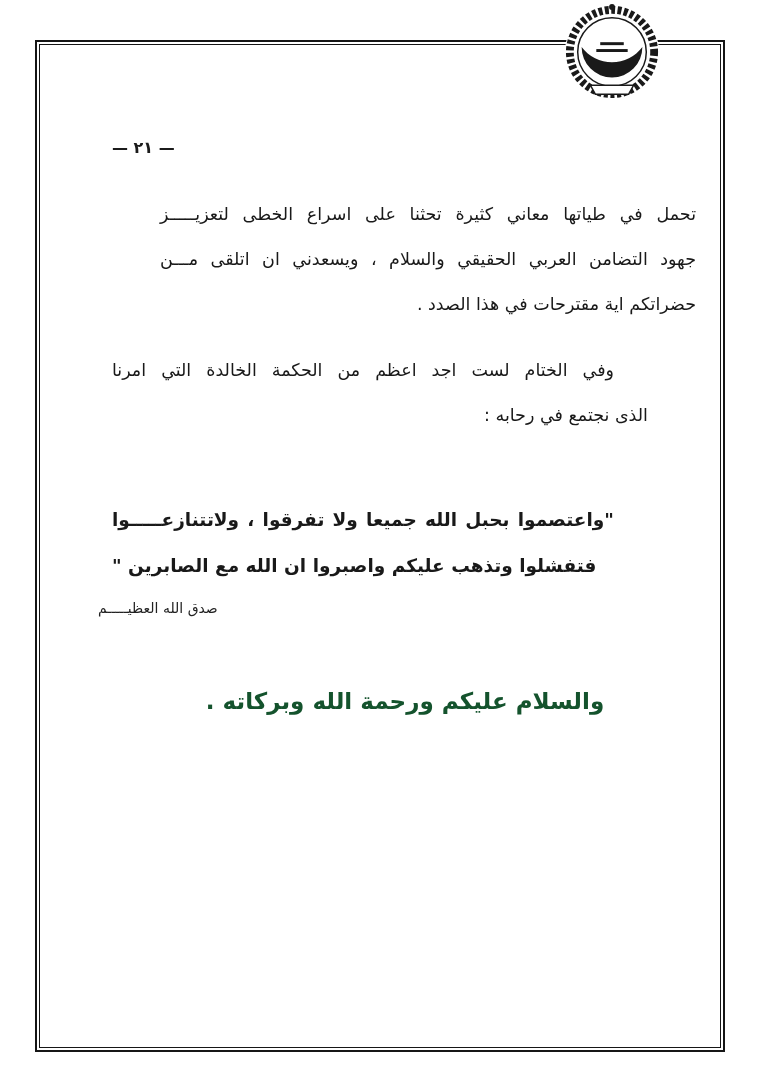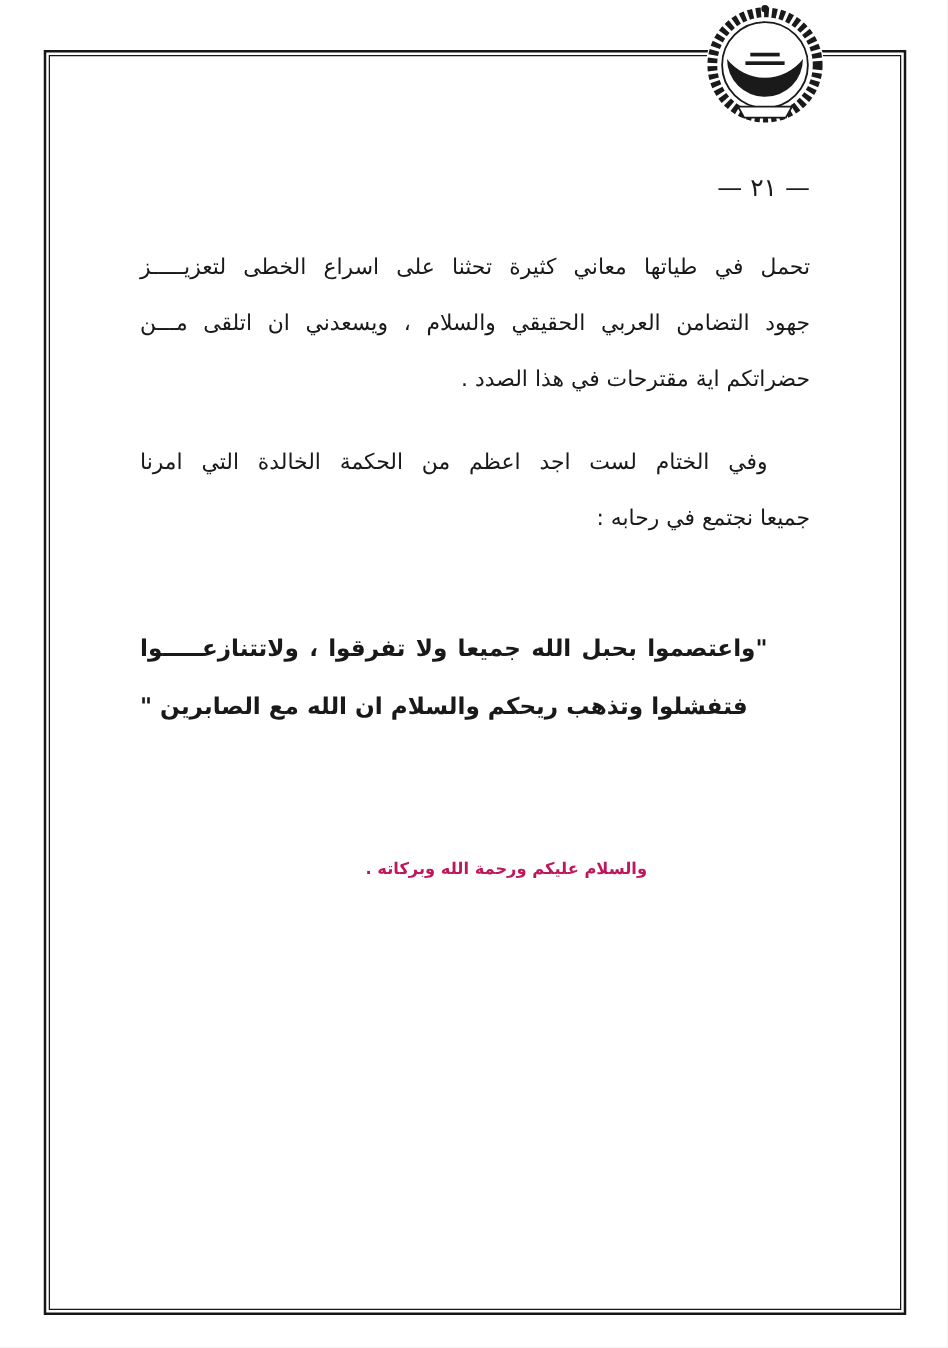--- a/index.html
+++ b/index.html
@@ -35,43 +35,44 @@
     top: 3px;
     width: 98px;
     height: 98px;
     z-index: 5;
   }
   .pageno {
     position: absolute;
     top: 138px;
     left: 112px;
     width: 536px;
-    text-align: right;
+    text-align: left;
     direction: rtl;
-    font-size: 20px;
+    font-size: 16px;
     letter-spacing: 2px;
     color: #1b1b1b;
+    font-weight: bold;
   }
   .block {
     position: absolute;
     left: 112px;
     width: 536px;
     direction: rtl;
     color: #191919;
     font-size: 17.5px;
     line-height: 45px;
   }
   .block .line { }
   .block .just {
     text-align: justify;
     text-align-last: justify;
   }
   .block .indent-r { padding-right: 34px; }
   .block .flush-left { text-align: left; }
-  .p1 { top: 192px; }
+  .p1 { top: 192px; margin-left: 48px; }
   .p2 { top: 348px; }
   .quote {
     top: 497px;
     font-weight: bold;
     font-size: 18.5px;
     line-height: 46px;
   }
   .sadaqa {
     position: absolute;
     top: 600px;
@@ -84,23 +85,23 @@
   }
   .closing {
     position: absolute;
     top: 688px;
     left: 112px;
     width: 536px;
     padding-left: 50px;
     box-sizing: border-box;
     direction: rtl;
     text-align: center;
-    font-size: 13px;
+    font-size: 23px;
     font-weight: bold;
-    color: #be185d;
+    color: #14532d;
   }
 </style>
 </head>
 <body>
 
 <div class="page">
 
   <div class="frame">
     <div class="frame-inner"></div>
   </div>
@@ -121,24 +122,25 @@
   <div class="pageno">— ٢١ —</div>
 
   <div class="block p1">
     <div class="line just">تحمل في طياتها معاني كثيرة تحثنا على اسراع الخطى لتعزيـــــز</div>
     <div class="line just">جهود التضامن العربي الحقيقي والسلام ، ويسعدني ان اتلقى مـــن</div>
     <div class="line">حضراتكم اية مقترحات في هذا الصدد .</div>
   </div>
 
   <div class="block p2">
     <div class="line just indent-r">وفي الختام لست اجد اعظم من الحكمة الخالدة التي امرنا</div>
-    <div class="line">جميعا نجتمع في رحابه :</div>
+    <div class="line">الذى نجتمع في رحابه :</div>
   </div>
 
   <div class="block quote">
     <div class="line just indent-r">"واعتصموا بحبل الله جميعا ولا تفرقوا ، ولاتتنازعـــــوا</div>
-    <div class="line flush-left">فتفشلوا وتذهب ريحكم والسلام ان الله مع الصابرين "</div>
+    <div class="line flush-left">فتفشلوا وتذهب عليكم واصبروا ان الله مع الصابرين "</div>
   </div>
 
+  <div class="sadaqa">صدق الله العظيـــــم</div>
 
   <div class="closing">والسلام عليكم ورحمة الله وبركاته .</div>
 
 </div>
 
 </body></html>

